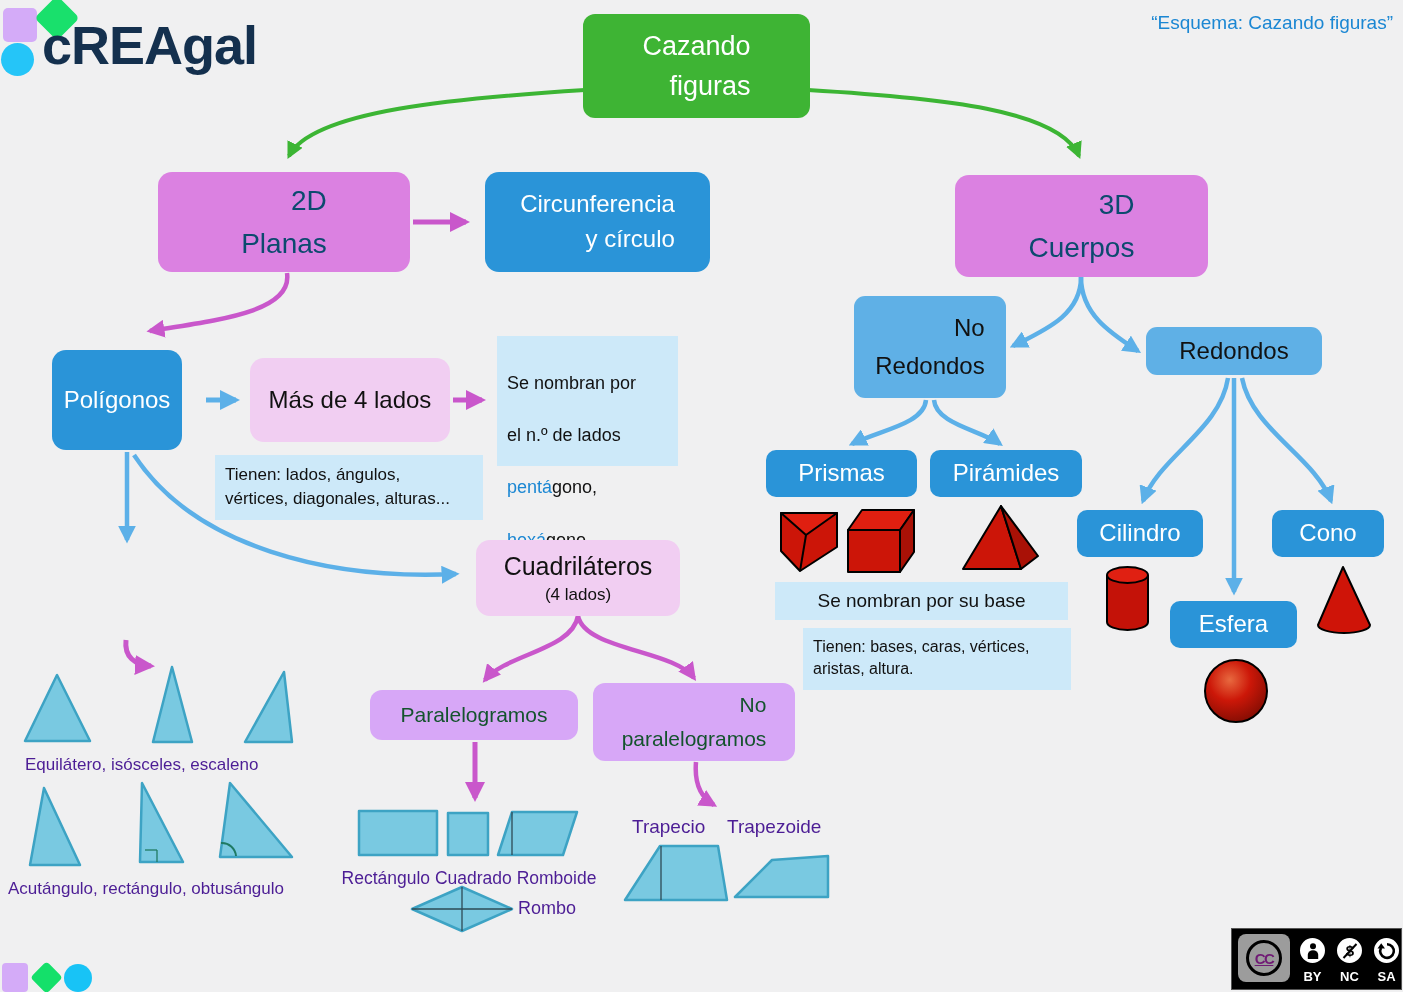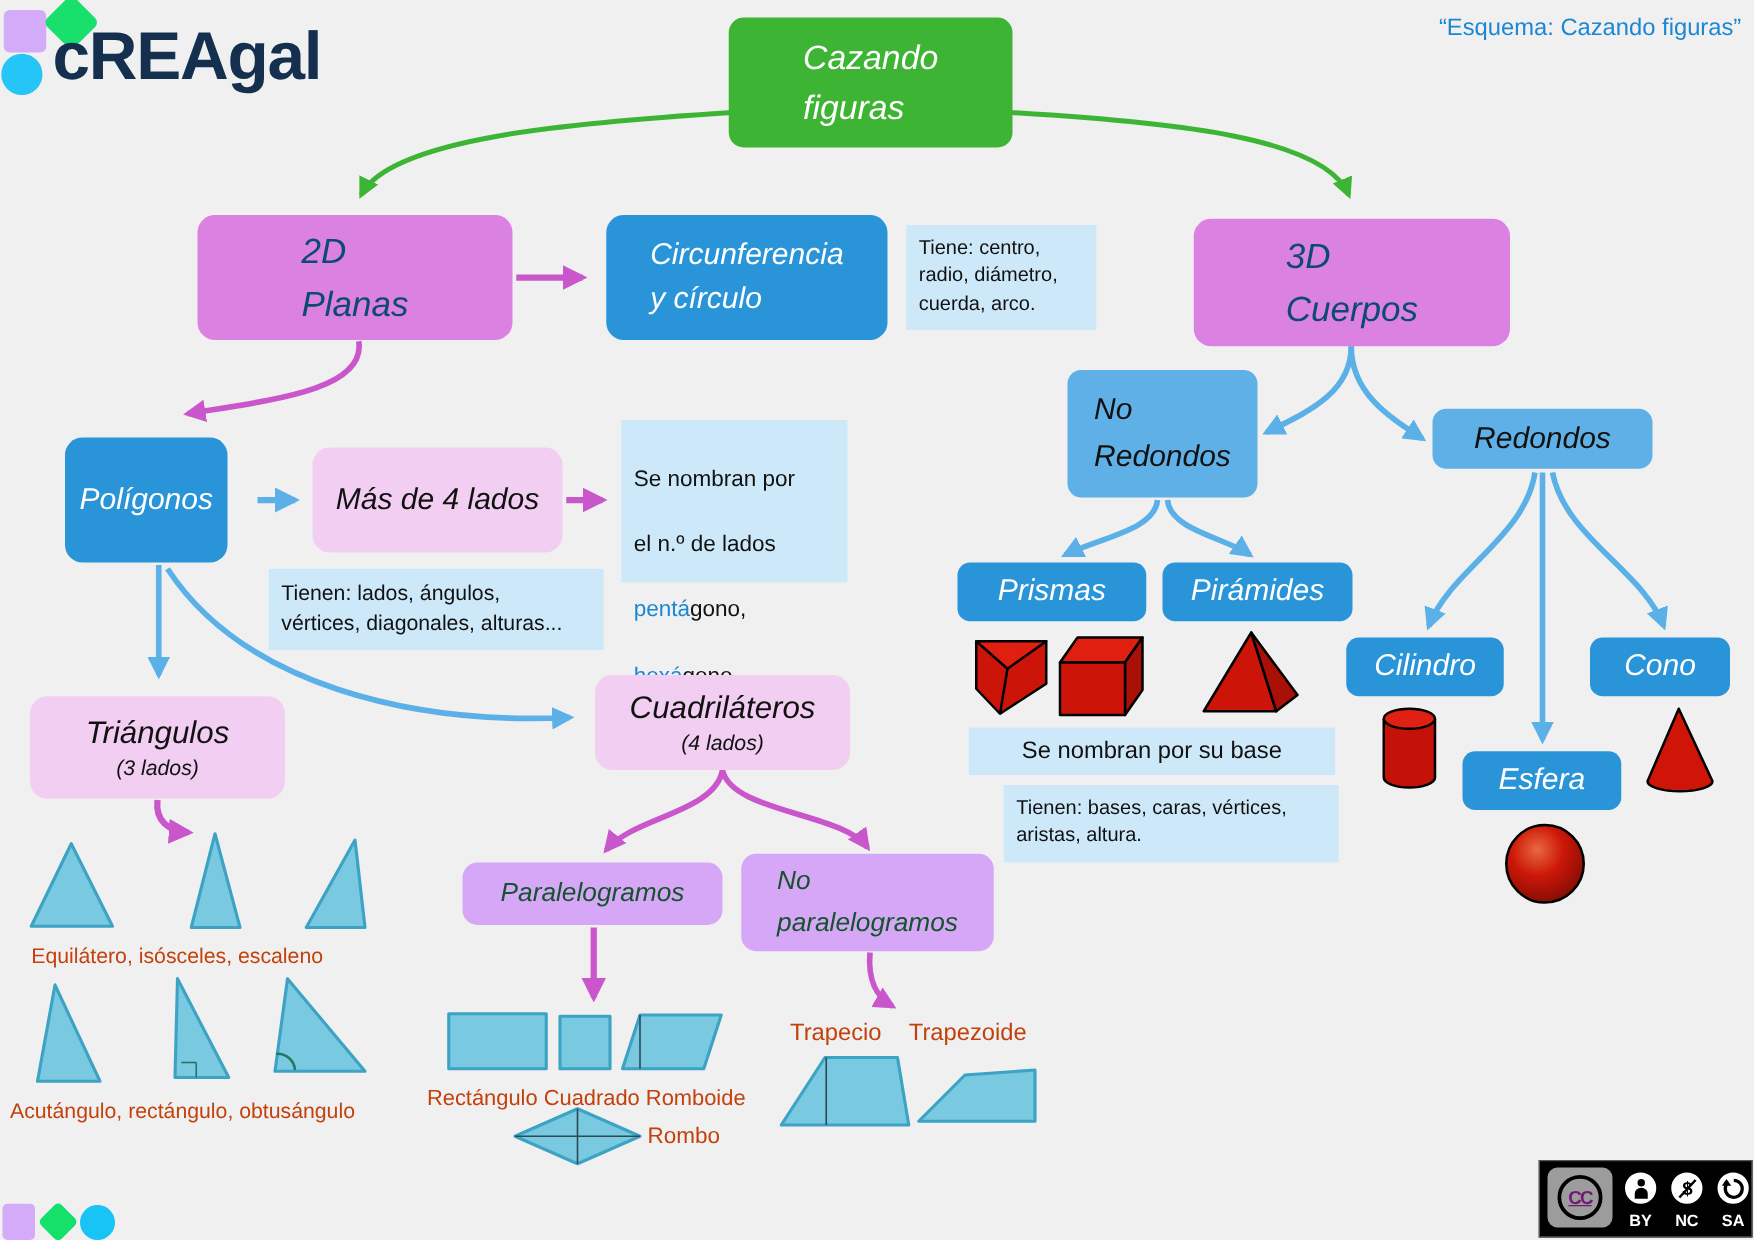--- a/index.html
+++ b/index.html
@@ -6,37 +6,37 @@
   body{
     width:1403px;height:992px;overflow:hidden;position:relative;
     background:#f0f0f1;
     font-family:"Liberation Sans","DejaVu Sans",sans-serif;
     color:#111;
   }
   #canvas{position:absolute;inset:0;width:1403px;height:992px;}
   #connectors{position:absolute;left:0;top:0;z-index:1;}
   .node{
     position:absolute;z-index:2;display:flex;flex-direction:column;
-    align-items:center;justify-content:center;text-align:left;
-    border-radius:14px;white-space:pre-line;box-sizing:border-box;font-style:italic;
+    align-items:center;justify-content:center;text-align:right;
+    border-radius:14px;white-space:pre-line;box-sizing:border-box;
   }
   .green-node{background:#3eb434;color:#fff;font-size:27px;line-height:1.5;}
   .orchid-node{background:#db81e1;color:#0c4a6e;font-size:28px;line-height:1.55;}
   .blue-node{background:#2a94d8;color:#fff;font-size:24px;line-height:1.45;}
   .lblue-node{background:#5fb0e6;color:#111;font-size:24px;line-height:1.6;border-radius:11px;}
   .pink-node{background:#f1cef2;color:#111;font-size:25px;line-height:1.3;}
   .violet-node{background:#d7a7f7;color:#14532d;font-size:21px;line-height:1.6;border-radius:12px;}
   .node .sub{font-size:17px;margin-top:2px;}
   .note{
     position:absolute;z-index:2;background:#cde9f9;color:#111;
     white-space:pre-line;font-size:17px;line-height:1.4;
     padding:8px 10px;box-sizing:border-box;
   }
   .note.center{display:flex;align-items:center;justify-content:center;text-align:center;}
-  .lbl{position:absolute;z-index:2;color:#c2410c;font-size:17px;}
+  .lbl{position:absolute;z-index:2;color:#4c1d95;font-size:17px;}
   .blue-txt{color:#1b87d3;}
   
   .logo-square{position:absolute;left:3px;top:8px;width:34px;height:34px;background:#d4abf8;border-radius:5px;z-index:2;}
   .logo-diamond{position:absolute;left:41px;top:2px;width:32px;height:32px;background:#19e06c;border-radius:5px;transform:rotate(45deg);z-index:2;}
   .logo-circle{position:absolute;left:1px;top:43px;width:33px;height:33px;background:#25c5f8;border-radius:50%;z-index:2;}
   .logo-text{position:absolute;left:42px;top:14px;z-index:2;font-size:54px;font-weight:600;letter-spacing:-1px;color:#14304e;}
   .quote{position:absolute;right:10px;top:12px;z-index:2;font-size:19px;color:#1b87d3;}
   
   .foot-square{position:absolute;left:2px;top:963px;width:26px;height:29px;background:#d4abf8;border-radius:4px;z-index:2;}
   .foot-diamond{position:absolute;left:35px;top:966px;width:23px;height:23px;background:#14e06a;border-radius:4px;transform:rotate(45deg);z-index:2;}
@@ -154,45 +154,38 @@
 
   <div class="node green-node" style="left:583px;top:14px;width:227px;height:104px;border-radius:12px;">Cazando
 figuras</div>
 
   <div class="node orchid-node" style="left:158px;top:172px;width:252px;height:100px;">2D
 Planas</div>
 
   <div class="node blue-node" style="left:485px;top:172px;width:225px;height:100px;">Circunferencia
 y círculo</div>
 
-  <div class="note" style="left:725px;top:180px;width:152px;height:84px;font-size:16px;">Tiene: centro,
-radio, diámetro,
-cuerda, arco.</div>
 
   <div class="node orchid-node" style="left:955px;top:175px;width:253px;height:102px;">3D
 Cuerpos</div>
 
   <div class="node blue-node" style="left:52px;top:350px;width:130px;height:100px;">Polígonos</div>
 
   <div class="node pink-node" style="left:250px;top:358px;width:200px;height:84px;font-size:24px;">Más de 4 lados</div>
 
   <div class="note" style="left:497px;top:336px;width:181px;height:130px;font-size:18px;line-height:1.45;">
     <div>Se nombran por</div>
     <div>el n.º de lados</div>
     <div><span class="blue-txt">pentá</span><span>gono,</span></div>
     <div><span class="blue-txt">hexá</span><span>gono...</span></div>
   </div>
 
   <div class="note" style="left:215px;top:455px;width:268px;height:65px;">Tienen: lados, ángulos,
 vértices, diagonales, alturas...</div>
 
-  <div class="node pink-node" style="left:24px;top:557px;width:204px;height:82px;">
-    <div>Triángulos</div>
-    <div class="sub">(3 lados)</div>
-  </div>
 
   <div class="node pink-node" style="left:476px;top:540px;width:204px;height:76px;">
     <div>Cuadriláteros</div>
     <div class="sub">(4 lados)</div>
   </div>
 
   <div class="lbl" style="left:25px;top:755px;width:245px;">Equilátero, isósceles, escaleno</div>
   <div class="lbl" style="left:8px;top:879px;width:292px;">Acutángulo, rectángulo, obtusángulo</div>
 
   <div class="node violet-node" style="left:370px;top:690px;width:208px;height:50px;">Paralelogramos</div>

